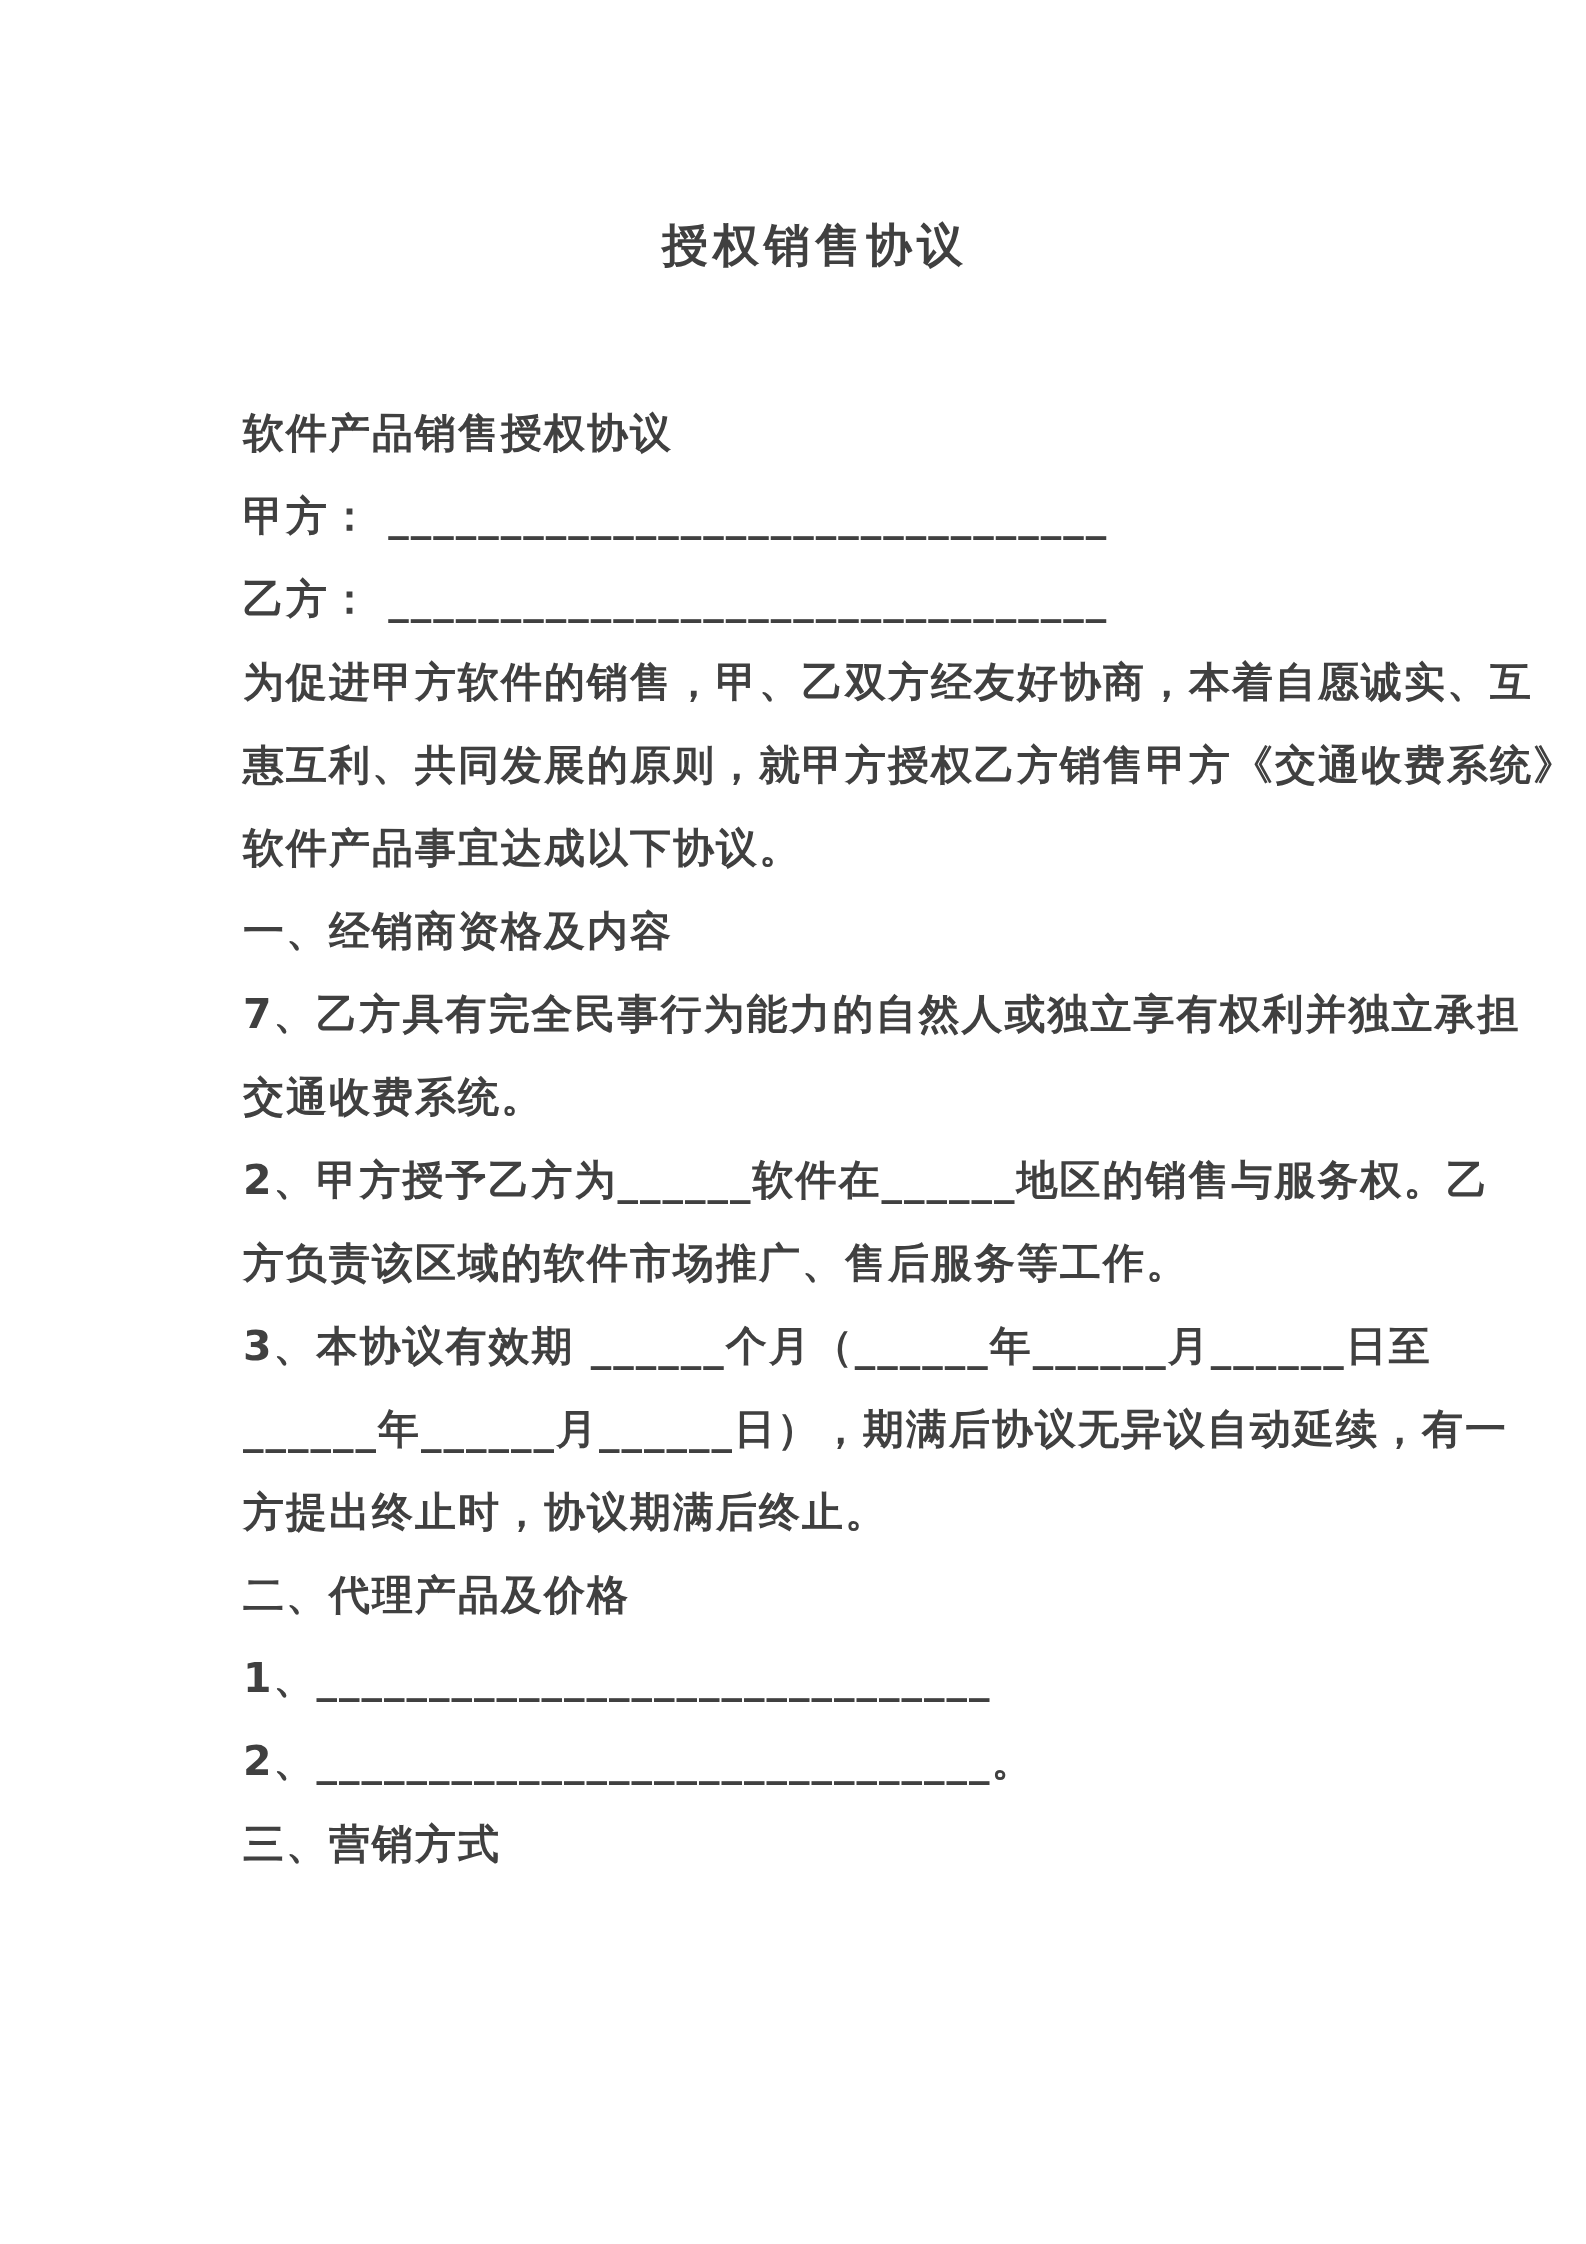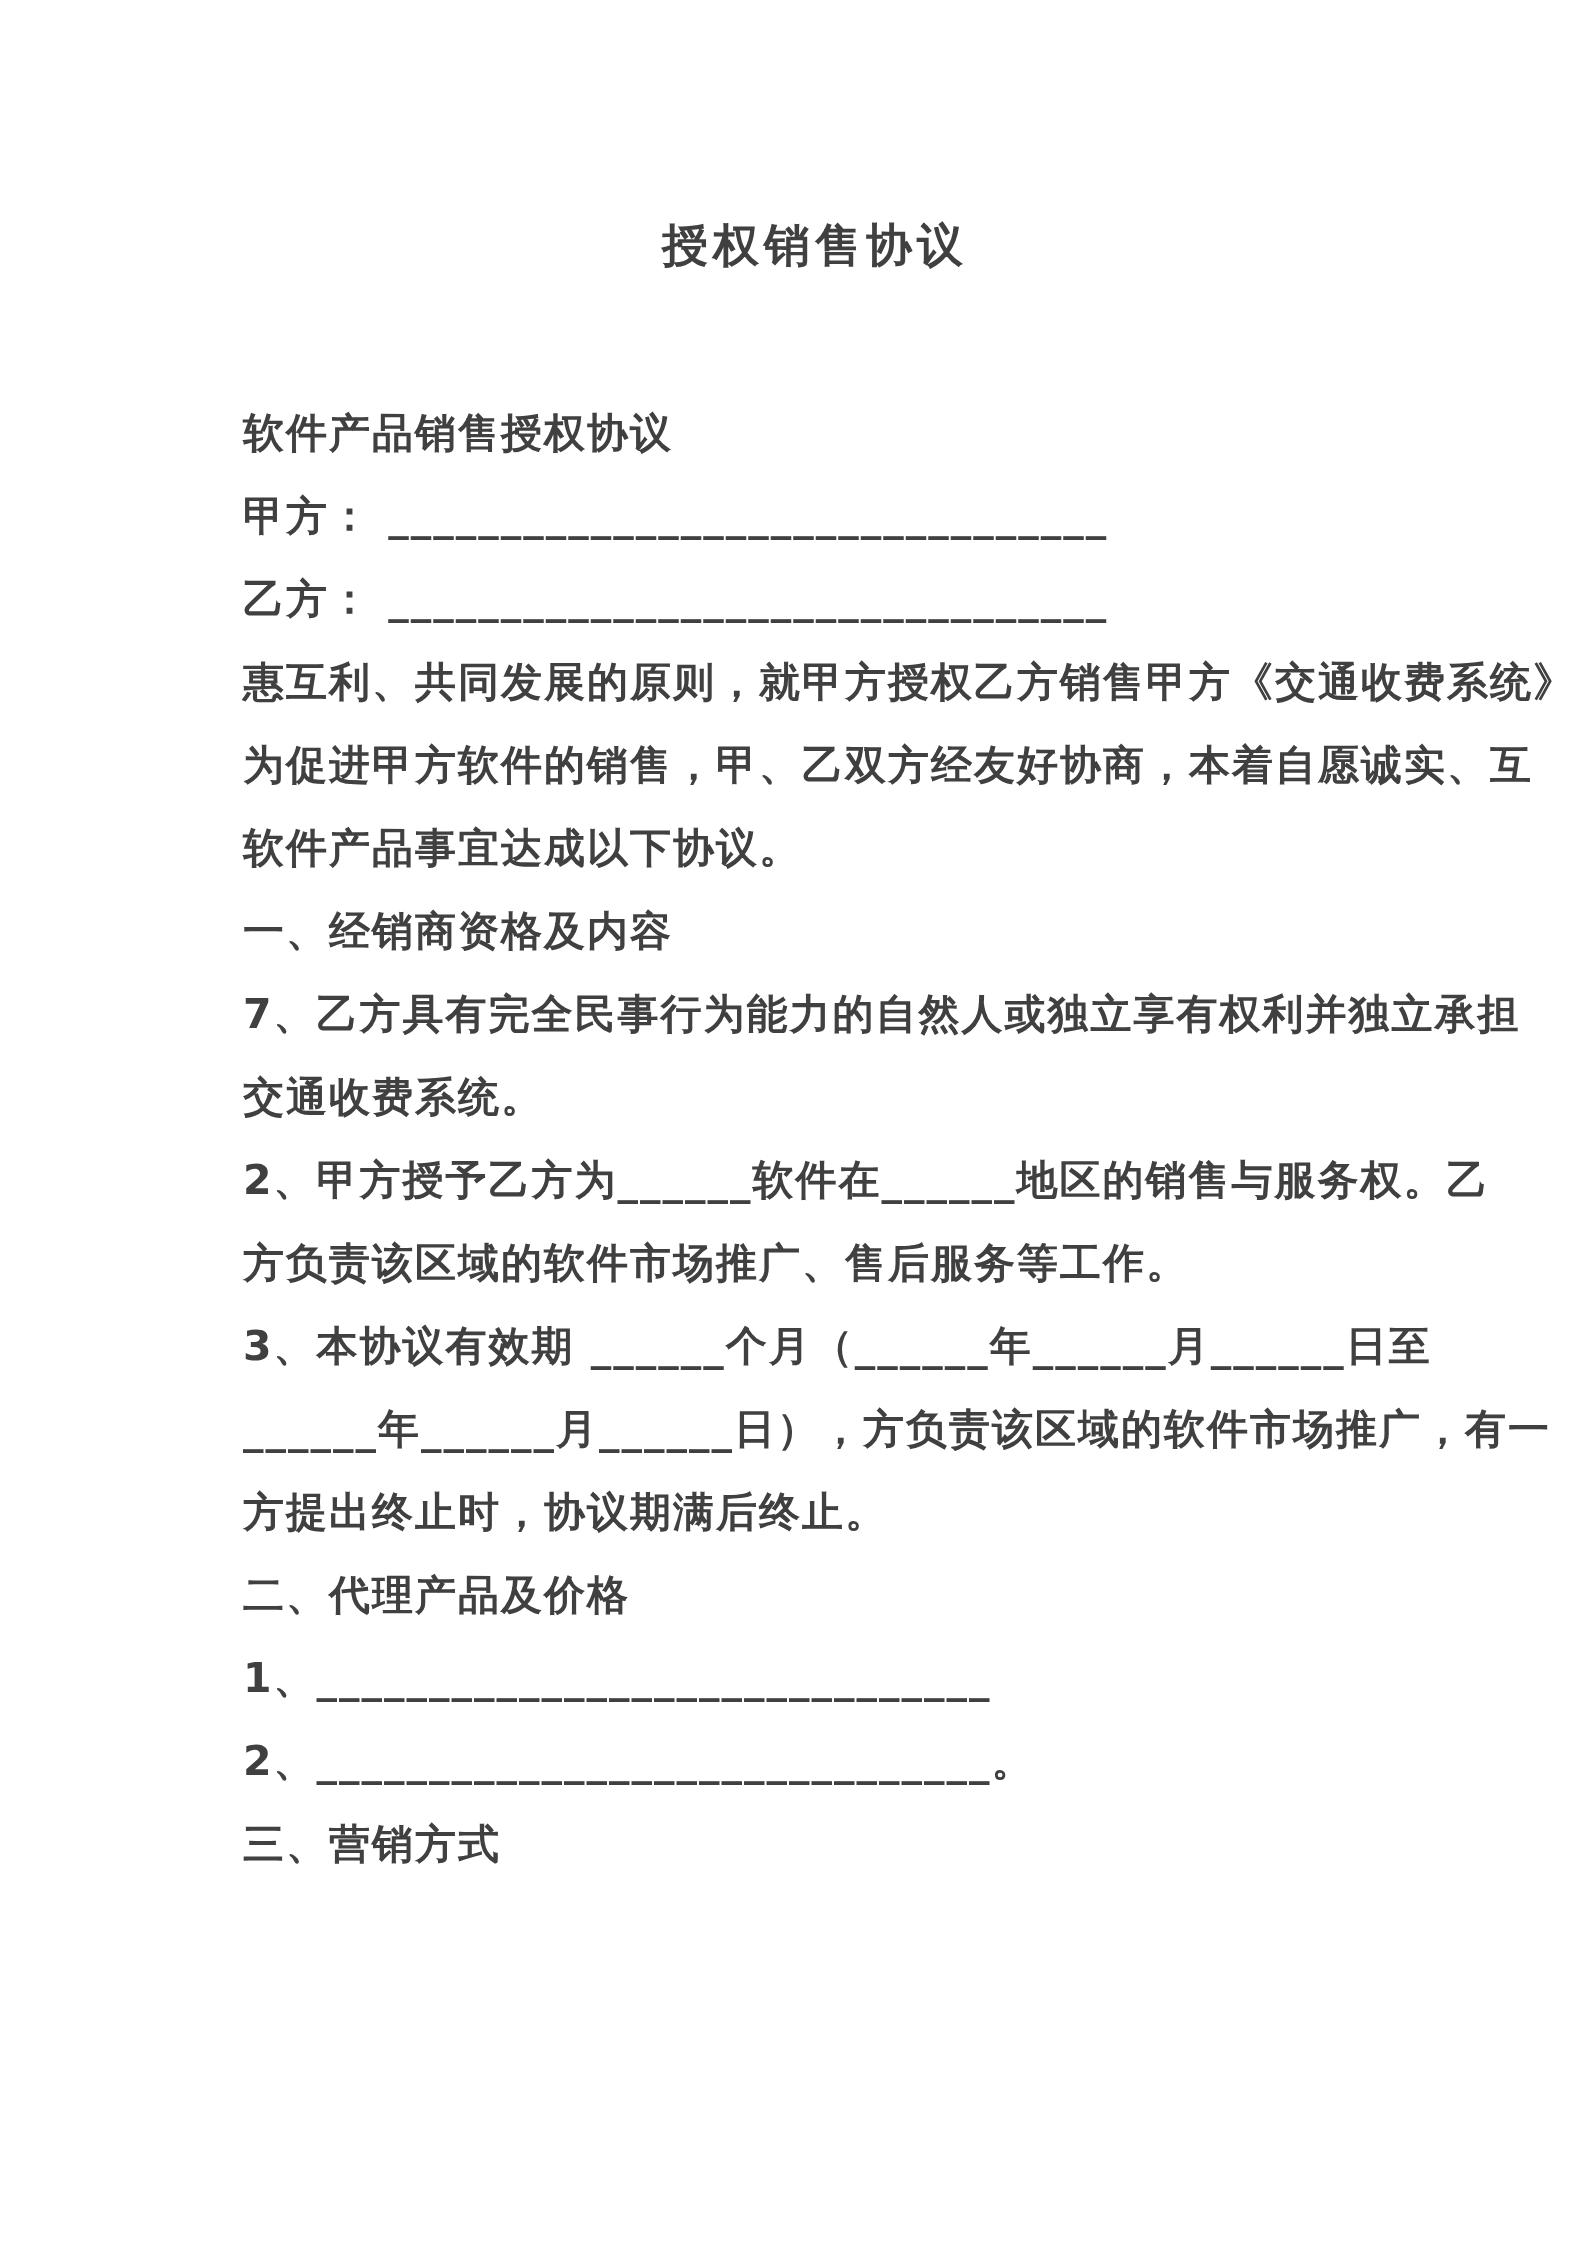--- a/index.html
+++ b/index.html
@@ -47,29 +47,29 @@
 </head>
 <body>
 
 <div class="page">
   <div class="doc-title">授权销售协议</div>
 
   <div class="doc-body">
     <div class="doc-line">软件产品销售授权协议</div>
     <div class="doc-line">甲方： ________________________________</div>
     <div class="doc-line">乙方： ________________________________</div>
+    <div class="doc-line">为促进甲方软件的销售，甲、乙双方经友好协商，本着自愿诚实、互</div>
     <div class="doc-line">惠互利、共同发展的原则，就甲方授权乙方销售甲方《交通收费系统》</div>
-    <div class="doc-line">为促进甲方软件的销售，甲、乙双方经友好协商，本着自愿诚实、互</div>
     <div class="doc-line">软件产品事宜达成以下协议。</div>
     <div class="doc-line">一、经销商资格及内容</div>
     <div class="doc-line">7、乙方具有完全民事行为能力的自然人或独立享有权利并独立承担</div>
     <div class="doc-line">交通收费系统。</div>
     <div class="doc-line">2、甲方授予乙方为______软件在______地区的销售与服务权。乙</div>
     <div class="doc-line">方负责该区域的软件市场推广、售后服务等工作。</div>
     <div class="doc-line">3、本协议有效期 ______个月（______年______月______日至</div>
-    <div class="doc-line">______年______月______日），方负责该区域的软件市场推广，有一</div>
+    <div class="doc-line">______年______月______日），期满后协议无异议自动延续，有一</div>
     <div class="doc-line">方提出终止时，协议期满后终止。</div>
     <div class="doc-line">二、代理产品及价格</div>
     <div class="doc-line">1、______________________________</div>
     <div class="doc-line">2、______________________________。</div>
     <div class="doc-line">三、营销方式</div>
   </div>
 </div>
 
 </body></html>

